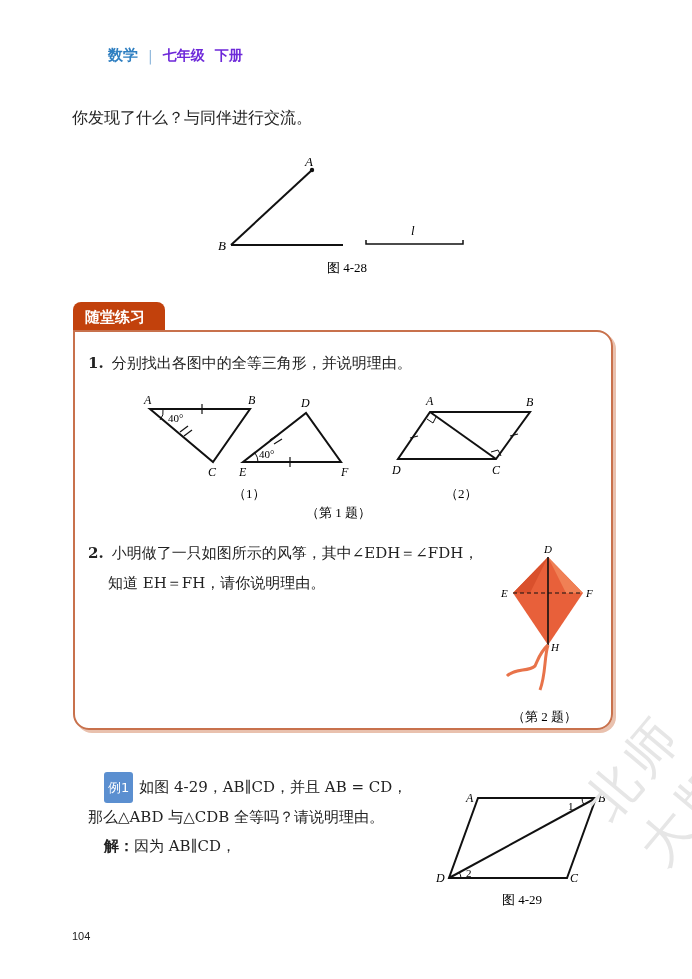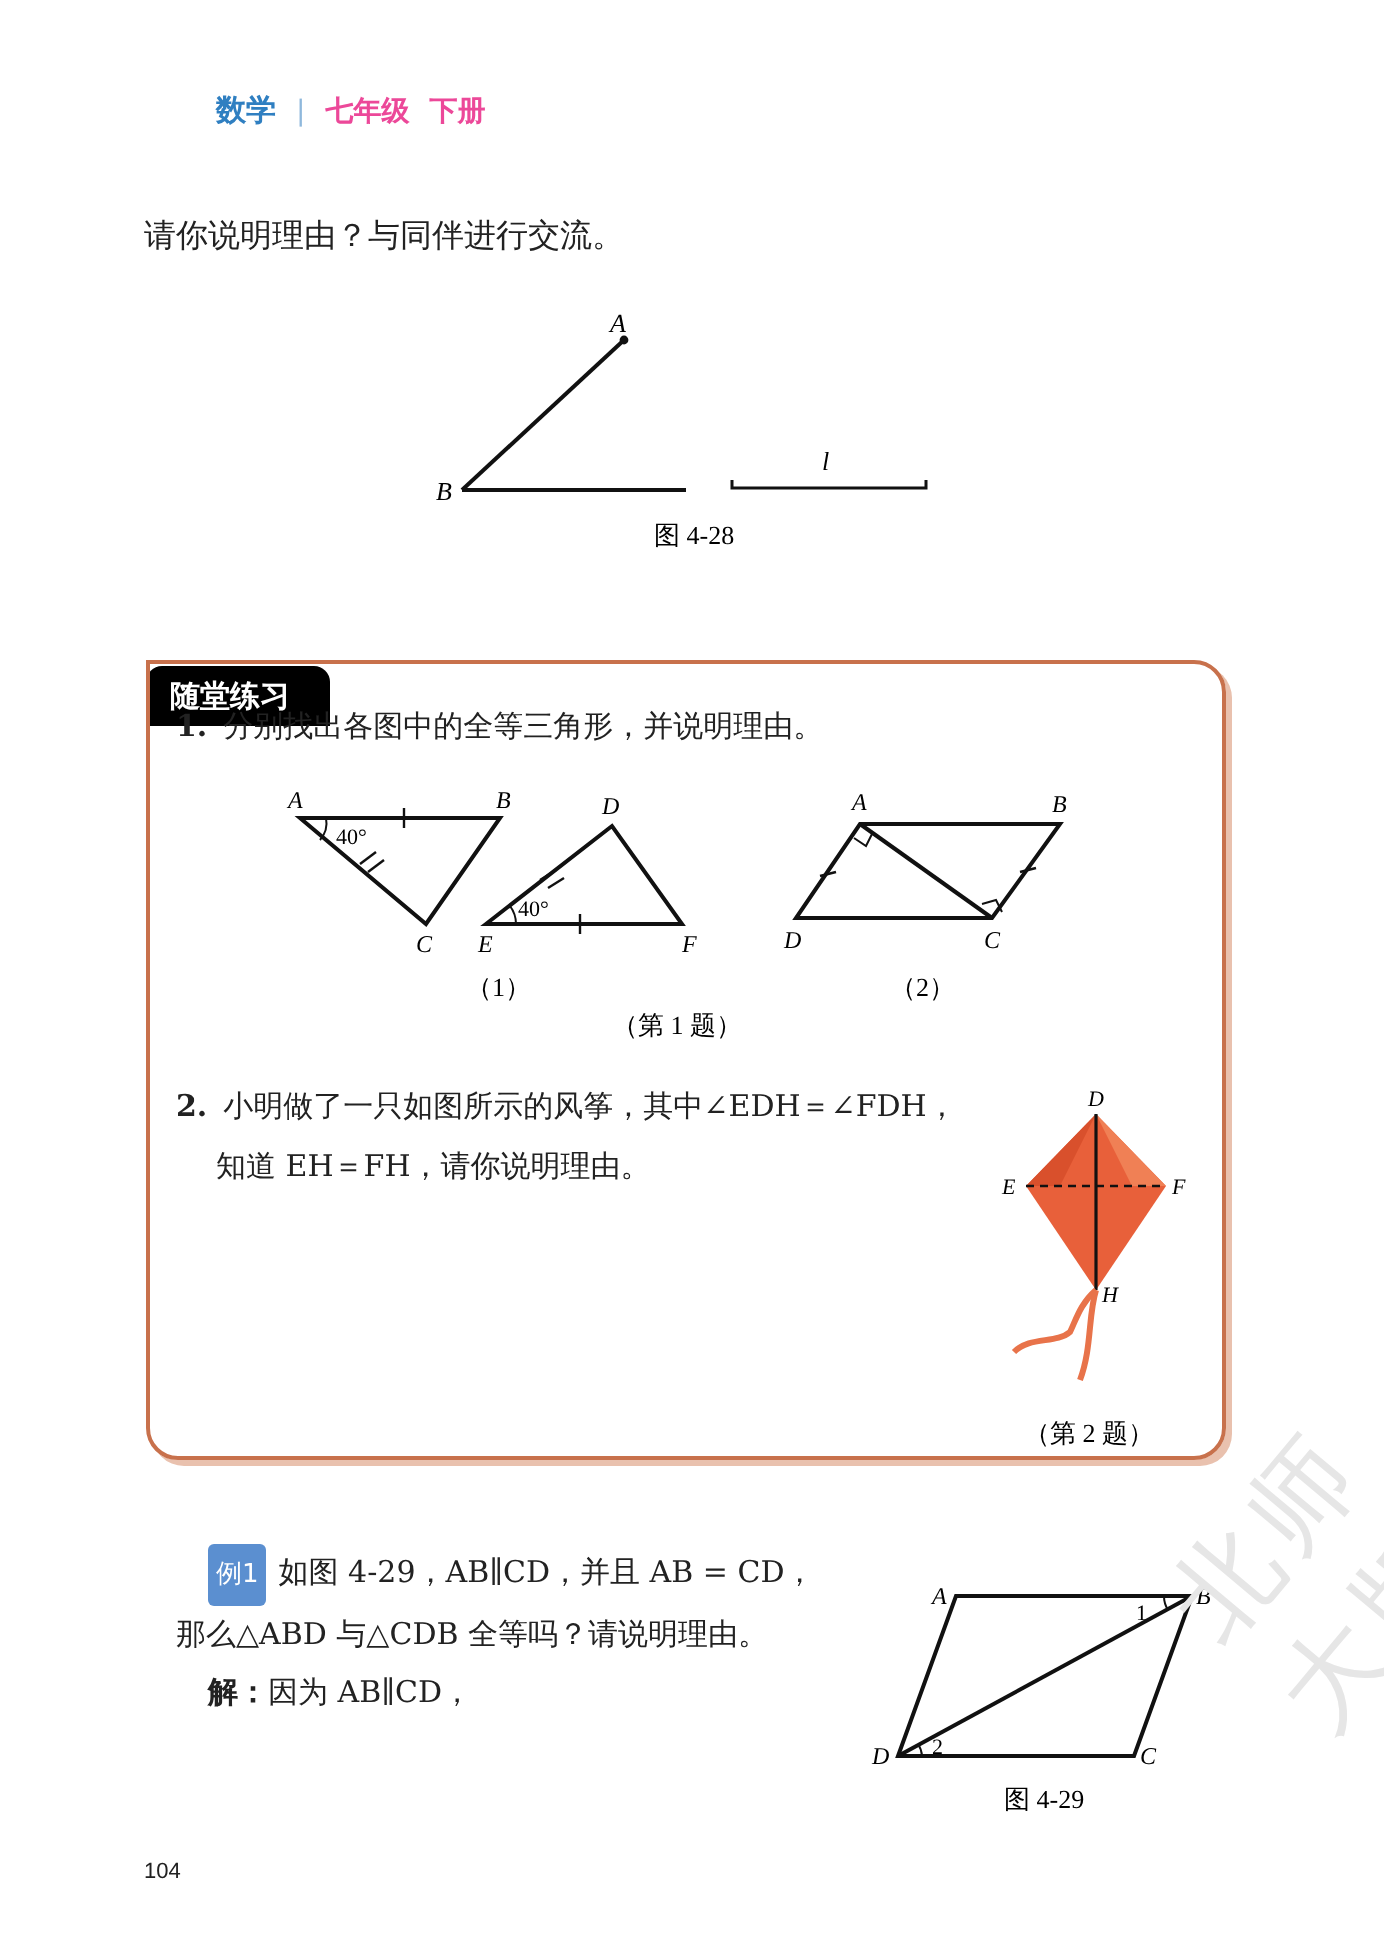--- a/index.html
+++ b/index.html
@@ -1,44 +1,44 @@
 <!DOCTYPE html>
 <html><head>
 <meta charset="utf-8">
 <style>
   html,body{margin:0;padding:0;background:#fff;}
   body{width:692px;height:979px;position:relative;overflow:hidden;font-family:"DejaVu Serif","Liberation Serif",serif;color:#222;}
   .abs{position:absolute;}
   .header{left:72px;top:46px;font-family:"DejaVu Sans","Liberation Sans",sans-serif;font-size:14px;font-weight:bold;display:flex;align-items:center;gap:10px;margin-left:36px;}
   .subj{color:#2f7fc1;font-size:15px;}
   .sep{color:#8fb8dc;font-weight:normal;}
-  .grade{color:#ec4899;}
+  .grade{color:#6d28d9;}
   .intro{left:72px;top:108px;font-size:16px;}
   svg text{font-family:"Liberation Serif","DejaVu Serif",serif;}
   .cap{font-size:13px;color:#333;}
-  .tab{left:73px;top:302px;width:92px;height:30px;background:#000000;border-radius:8px 8px 0 0;color:#fff;font-family:"DejaVu Sans","Liberation Sans",sans-serif;font-weight:bold;font-size:15px;line-height:30px;padding-left:12px;box-sizing:border-box;margin-top:31px;}
+  .tab{left:73px;top:302px;width:92px;height:30px;background:#c2410c;border-radius:8px 8px 0 0;color:#fff;font-family:"DejaVu Sans","Liberation Sans",sans-serif;font-weight:bold;font-size:15px;line-height:30px;padding-left:12px;box-sizing:border-box;}
   .box{left:73px;top:330px;width:540px;height:400px;border:2px solid #c8714c;border-radius:0 16px 16px 16px;box-sizing:border-box;box-shadow:3px 3px 0 #e9c1ae;}
   .q{font-size:15px;line-height:30px;}
   .qnum{font-weight:bold;margin-right:8px;}
   .ex-badge{display:inline-block;background:#5b8fd0;color:#fff;font-family:"DejaVu Sans","Liberation Sans",sans-serif;font-size:13px;padding:1px 4px;border-radius:3px;margin-right:6px;}
   .ex{font-size:15px;line-height:29px;}
   .pageno{left:72px;top:930px;font-family:"Liberation Sans","DejaVu Sans",sans-serif;font-size:11px;}
   .wm{left:570px;top:790px;font-size:52px;color:#e6e6e6;transform:rotate(-50deg);transform-origin:left top;font-family:"DejaVu Sans",sans-serif;letter-spacing:6px;}
 </style>
 </head>
 <body>
 
 <div class="abs header">
   <span class="subj">数学</span>
   <span class="sep">|</span>
   <span class="grade">七年级</span>
   <span class="grade">下册</span>
 </div>
 
-<div class="abs intro">请你说明理由？与同伴进行交流。</div>
+<div class="abs intro">你发现了什么？与同伴进行交流。</div>
 
 <svg class="abs" style="left:200px;top:150px" width="280" height="130">
   <line x1="31" y1="95" x2="112" y2="20" stroke="#111" stroke-width="2"></line>
   <circle cx="112" cy="20" r="2.2" fill="#111"></circle>
   <line x1="31" y1="95" x2="143" y2="95" stroke="#111" stroke-width="2"></line>
   <polyline points="166,90 166,94 263,94 263,90" fill="none" stroke="#111" stroke-width="1.5"></polyline>
   <text x="105" y="16" font-style="italic" font-size="13">A</text>
   <text x="18" y="100" font-style="italic" font-size="13">B</text>
   <text x="211" y="85" font-style="italic" font-size="13">l</text>
   <text x="127" y="122" class="cap">图 4-28</text>

